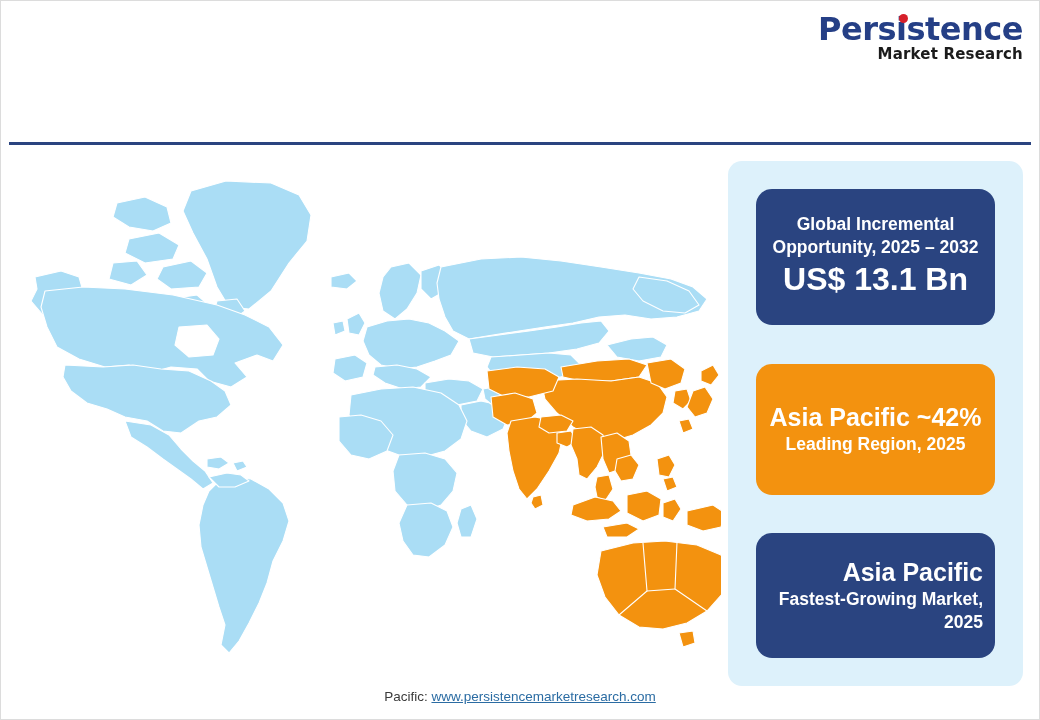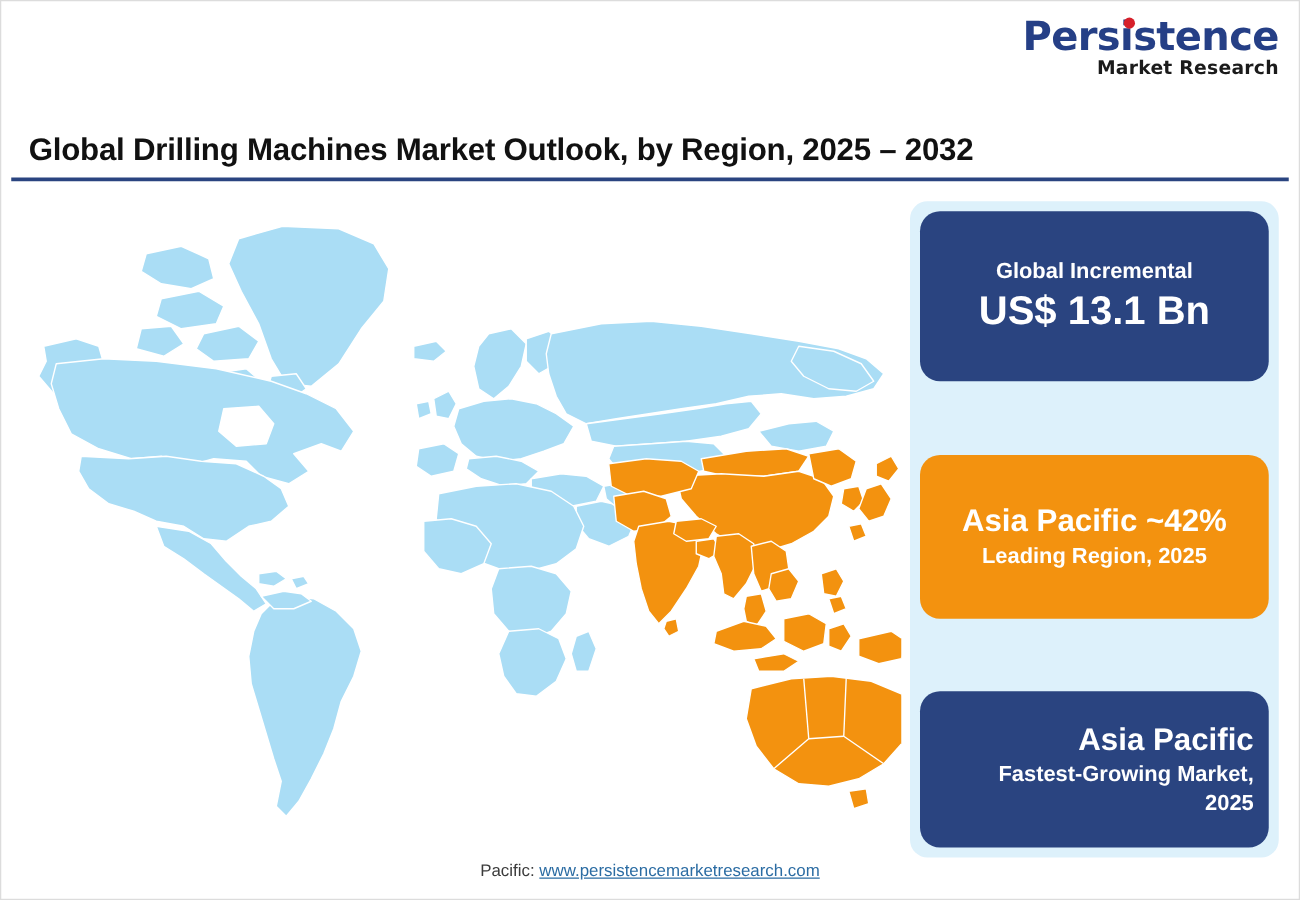--- a/index.html
+++ b/index.html
@@ -94,21 +94,21 @@
   
   .side-panel {
     position: absolute;
     left: 727px;
     top: 160px;
     width: 295px;
     height: 525px;
     background: #ddf1fb;
     border-radius: 14px;
     box-sizing: border-box;
-    padding: 8px;
+    padding: 28px;
     display: flex;
     flex-direction: column;
     justify-content: space-between;
   }
   .card {
     border-radius: 16px;
     box-sizing: border-box;
     display: flex;
     flex-direction: column;
     align-items: center;
@@ -158,21 +158,20 @@
 <body>
 
 <div id="page">
 
   <div class="logo-block">
     <span class="logo-word">Persistence</span>
     <span class="logo-dot"></span>
     <span class="logo-sub">Market Research</span>
   </div>
 
-  <div class="title">Global Drilling Machines Market Outlook, by Region, 2025 – 2032</div>
   <div class="title-rule"></div>
 
   <div class="map-wrap">
     <svg viewBox="0 0 700 520" xmlns="http://www.w3.org/2000/svg">
       <g fill="#aaddf5" stroke="#ffffff" stroke-width="1.1" stroke-linejoin="round">
 
         <path d="M170,32 L205,22 L250,24 L278,36 L290,56 L286,82 L268,104 L250,132 L228,150 L208,148 L196,128 L186,100 L172,74 L162,52 Z"></path>
 
         <path d="M96,44 L124,38 L146,48 L150,64 L132,72 L108,68 L92,58 Z"></path>
         <path d="M108,80 L138,74 L158,86 L152,100 L124,104 L104,94 Z"></path>
@@ -287,20 +286,21 @@
         <path d="M720,440 L730,434 L734,446 L726,456 L718,450 Z"></path>
         <path d="M726,460 L736,456 L740,470 L730,478 L724,470 Z"></path>
       </g>
     </svg>
   </div>
 
   <div class="side-panel">
 
     <div class="card card-navy card-1">
       <div class="card-line-sm">Global Incremental</div>
+      <div class="card-line-sm">Opportunity, 2025 – 2032</div>
       <div class="card-line-lg">US$ 13.1 Bn</div>
     </div>
 
     <div class="card card-orange card-2">
       <div class="card-line-xl">Asia Pacific ~42%</div>
       <div class="card-line-sm">Leading Region, 2025</div>
     </div>
 
     <div class="card card-navy card-3">
       <div class="card-line-xl">Asia Pacific</div>

